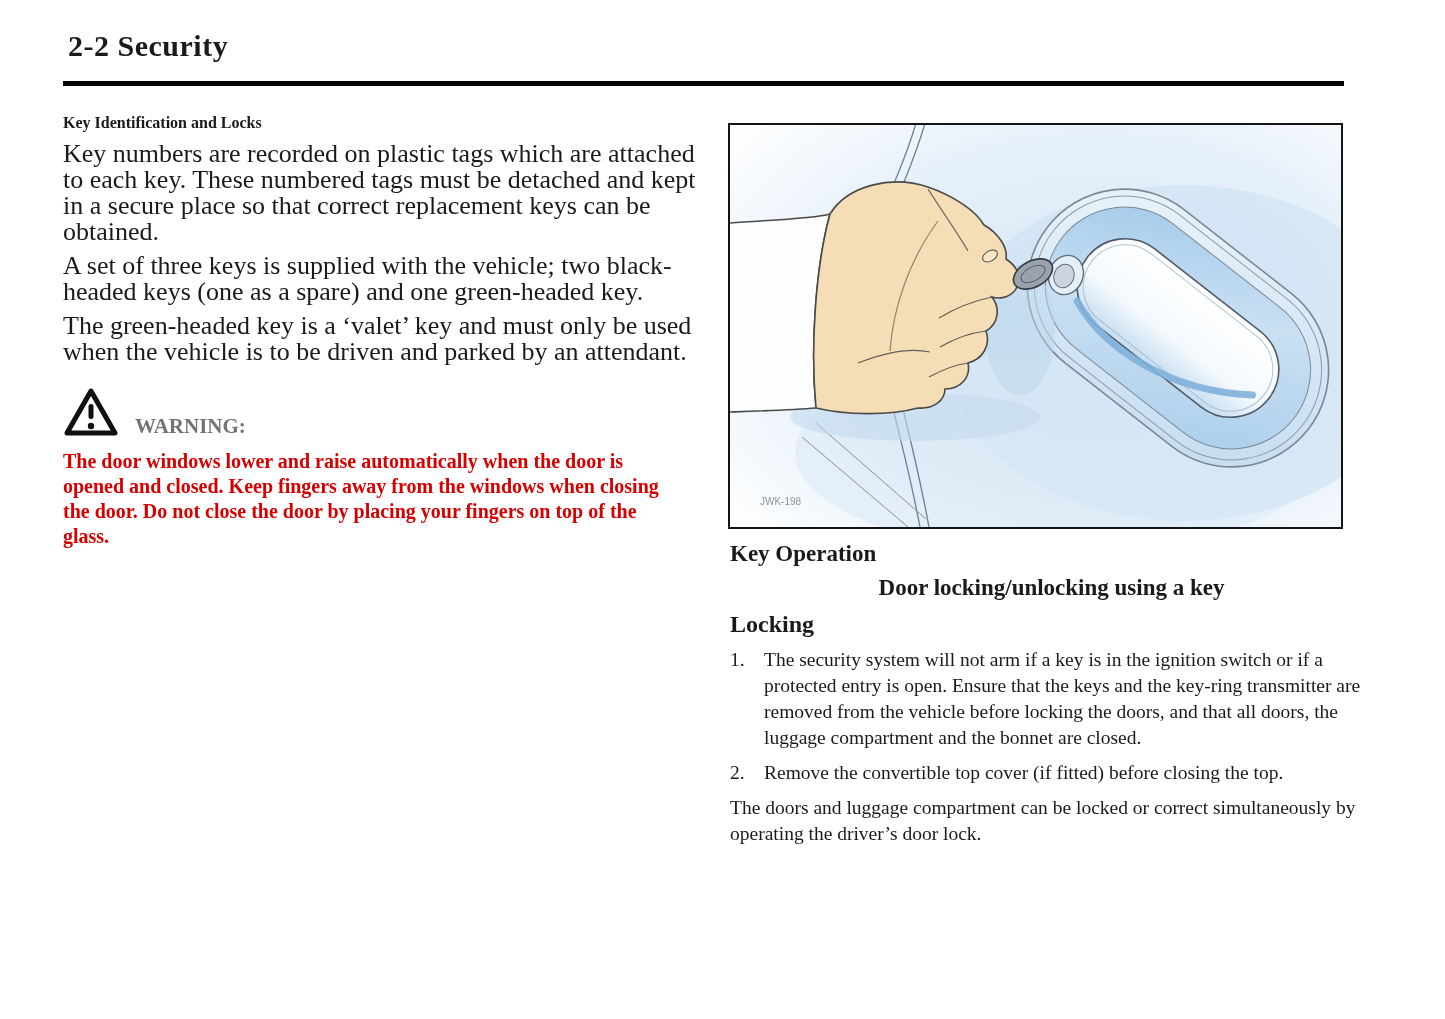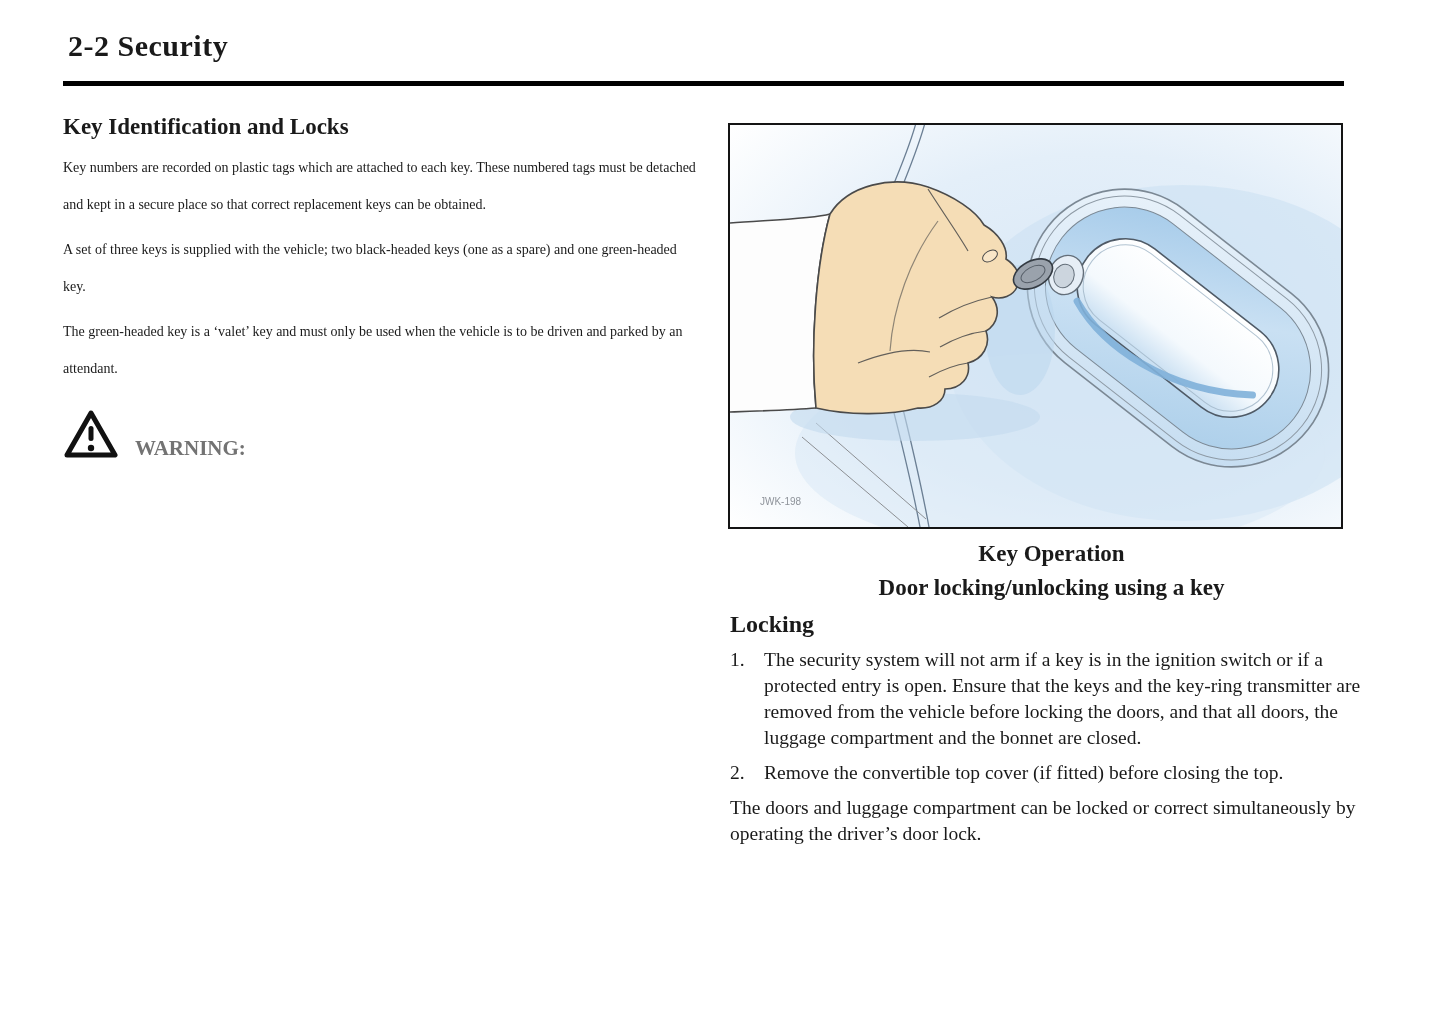--- a/index.html
+++ b/index.html
@@ -13,34 +13,34 @@
   }
   .page-title{
     position:absolute;left:68px;top:29px;margin:0;
     font-size:30px;font-weight:bold;letter-spacing:0.5px;
   }
   .header-rule{
     position:absolute;left:63px;top:81px;width:1281px;height:5px;background:#000;
   }
   
   .col-left{position:absolute;left:63px;top:114px;width:634px;}
-  .section-title{font-size:23px;font-weight:bold;margin:0 0 9px 0;}
-  .body-p{font-size:14px;line-height:37px;margin:0 0 8px 0;}
+  .section-title{font-size:16px;font-weight:bold;margin:0 0 9px 0;}
+  .body-p{font-size:26px;line-height:26px;margin:0 0 8px 0;}
   .warning{margin-top:22px;}
   .warning-head{display:flex;align-items:flex-end;gap:16px;}
   .warning-label{color:#737373;font-weight:bold;font-size:21px;padding-bottom:2px;}
   .warning-text{color:#d60000;font-weight:bold;font-size:20px;line-height:25px;margin:8px 0 0 0;width:600px;}
   
   .col-right{position:absolute;left:728px;top:123px;width:645px;}
   .figure{
     width:615px;height:406px;border:2px solid #141414;box-sizing:border-box;
     position:relative;background:#fdba74;
   }
   .figure svg{display:block;width:100%;height:100%;}
-  .rc-title{font-size:23px;font-weight:bold;margin:12px 0 0 2px;text-align:center;}
+  .rc-title{font-size:23px;font-weight:bold;margin:12px 0 0 2px;}
   .rc-subtitle{font-size:23px;font-weight:bold;margin:8px 0 0 2px;text-align:center;}
   .rc-minor{font-size:24px;font-weight:bold;margin:10px 0 0 2px;}
   .notes-list{list-style:none;margin:9px 0 0 2px;padding:0;}
   .notes-list li{display:flex;font-size:19.5px;line-height:26px;margin:0 0 9px 0;}
   .notes-list .num{flex:none;width:34px;}
   .closing-p{font-size:19.5px;line-height:26px;margin:1px 0 0 2px;}
   .fig-code{font-size:10px;fill:#8e939a;font-family:"Liberation Sans",sans-serif;}
 </style>
 </head>
 <body>
@@ -60,20 +60,21 @@
       <div class="warning-head">
         <span>
           <svg width="56" height="50" viewBox="0 0 56 50">
             <path d="M28 4 L52 46 L4 46 Z" fill="none" stroke="#111" stroke-width="5" stroke-linejoin="round"></path>
             <rect x="25.5" y="17" width="5" height="15" rx="2.5" fill="#111"></rect>
             <circle cx="28" cy="39" r="3.2" fill="#111"></circle>
           </svg>
         </span>
         <span class="warning-label">WARNING:</span>
       </div>
+      <p class="warning-text">The door windows lower and raise automatically when the door is opened and closed. Keep fingers away from the windows when closing the door. Do not close the door by placing your fingers on top of the glass.</p>
     </div>
   </section>
 
   <section class="col-right">
 
     <figure class="figure" style="margin:0">
       <svg viewBox="0 0 611 402" preserveAspectRatio="none">
         <defs>
           <radialGradient id="bgw" cx="60%" cy="50%" r="78%">
             <stop offset="0%" stop-color="#d8e7f6"></stop>

